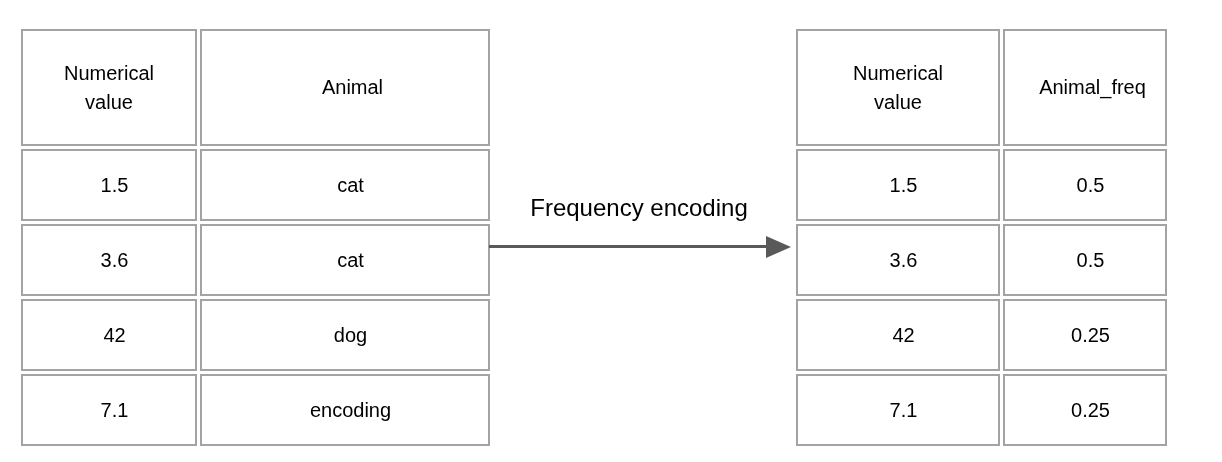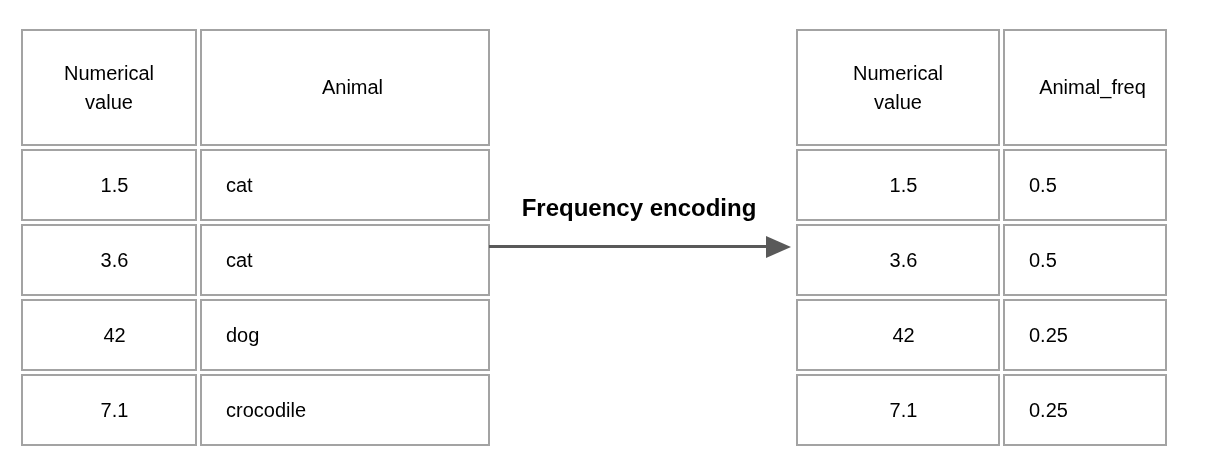--- a/index.html
+++ b/index.html
@@ -35,38 +35,38 @@
   table.tbl td { height: 72px; padding-left: 12px; }
 
   .tbl-left  { left: 18px; }
   .tbl-right { left: 793px; }
 
   .tbl-left  .c1 { width: 176px; text-align: center; }
   .tbl-left  .c2 { width: 290px; }
   .tbl-right .c1 { width: 204px; text-align: center; }
   .tbl-right .c2 { width: 164px; }
 
-  table.tbl td.c2 { text-align: left; padding-left: 24px; }
+  table.tbl td.c2 { text-align: center; padding-left: 12px; }
   table.tbl th.c2 { text-align: center; padding-left: 16px; }
 
   .hdr-wrap {
     display: inline-block;
     width: 110px;
     line-height: 1.45;
     text-align: center;
   }
 
   .arrow-label {
     position: absolute;
     left: 488px;
     top: 194px;
     width: 302px;
     text-align: center;
     font-size: 24px;
-    font-weight: bold;
+    font-weight: normal;
     color: #000000;
   }
   .arrow-line {
     position: absolute;
     left: 489px;
     top: 245px;
     width: 282px;
     height: 3px;
     background: #595959;
   }
@@ -101,21 +101,21 @@
     <tr>
       <td class="c1">3.6</td>
       <td class="c2">cat</td>
     </tr>
     <tr>
       <td class="c1">42</td>
       <td class="c2">dog</td>
     </tr>
     <tr>
       <td class="c1">7.1</td>
-      <td class="c2">crocodile</td>
+      <td class="c2">encoding</td>
     </tr>
   </tbody>
     </table>
 
   <div class="arrow-label">Frequency encoding</div>
   <div class="arrow-line"></div>
   <div class="arrow-head"></div>
 
   <table class="tbl tbl-right">
     <tbody>

